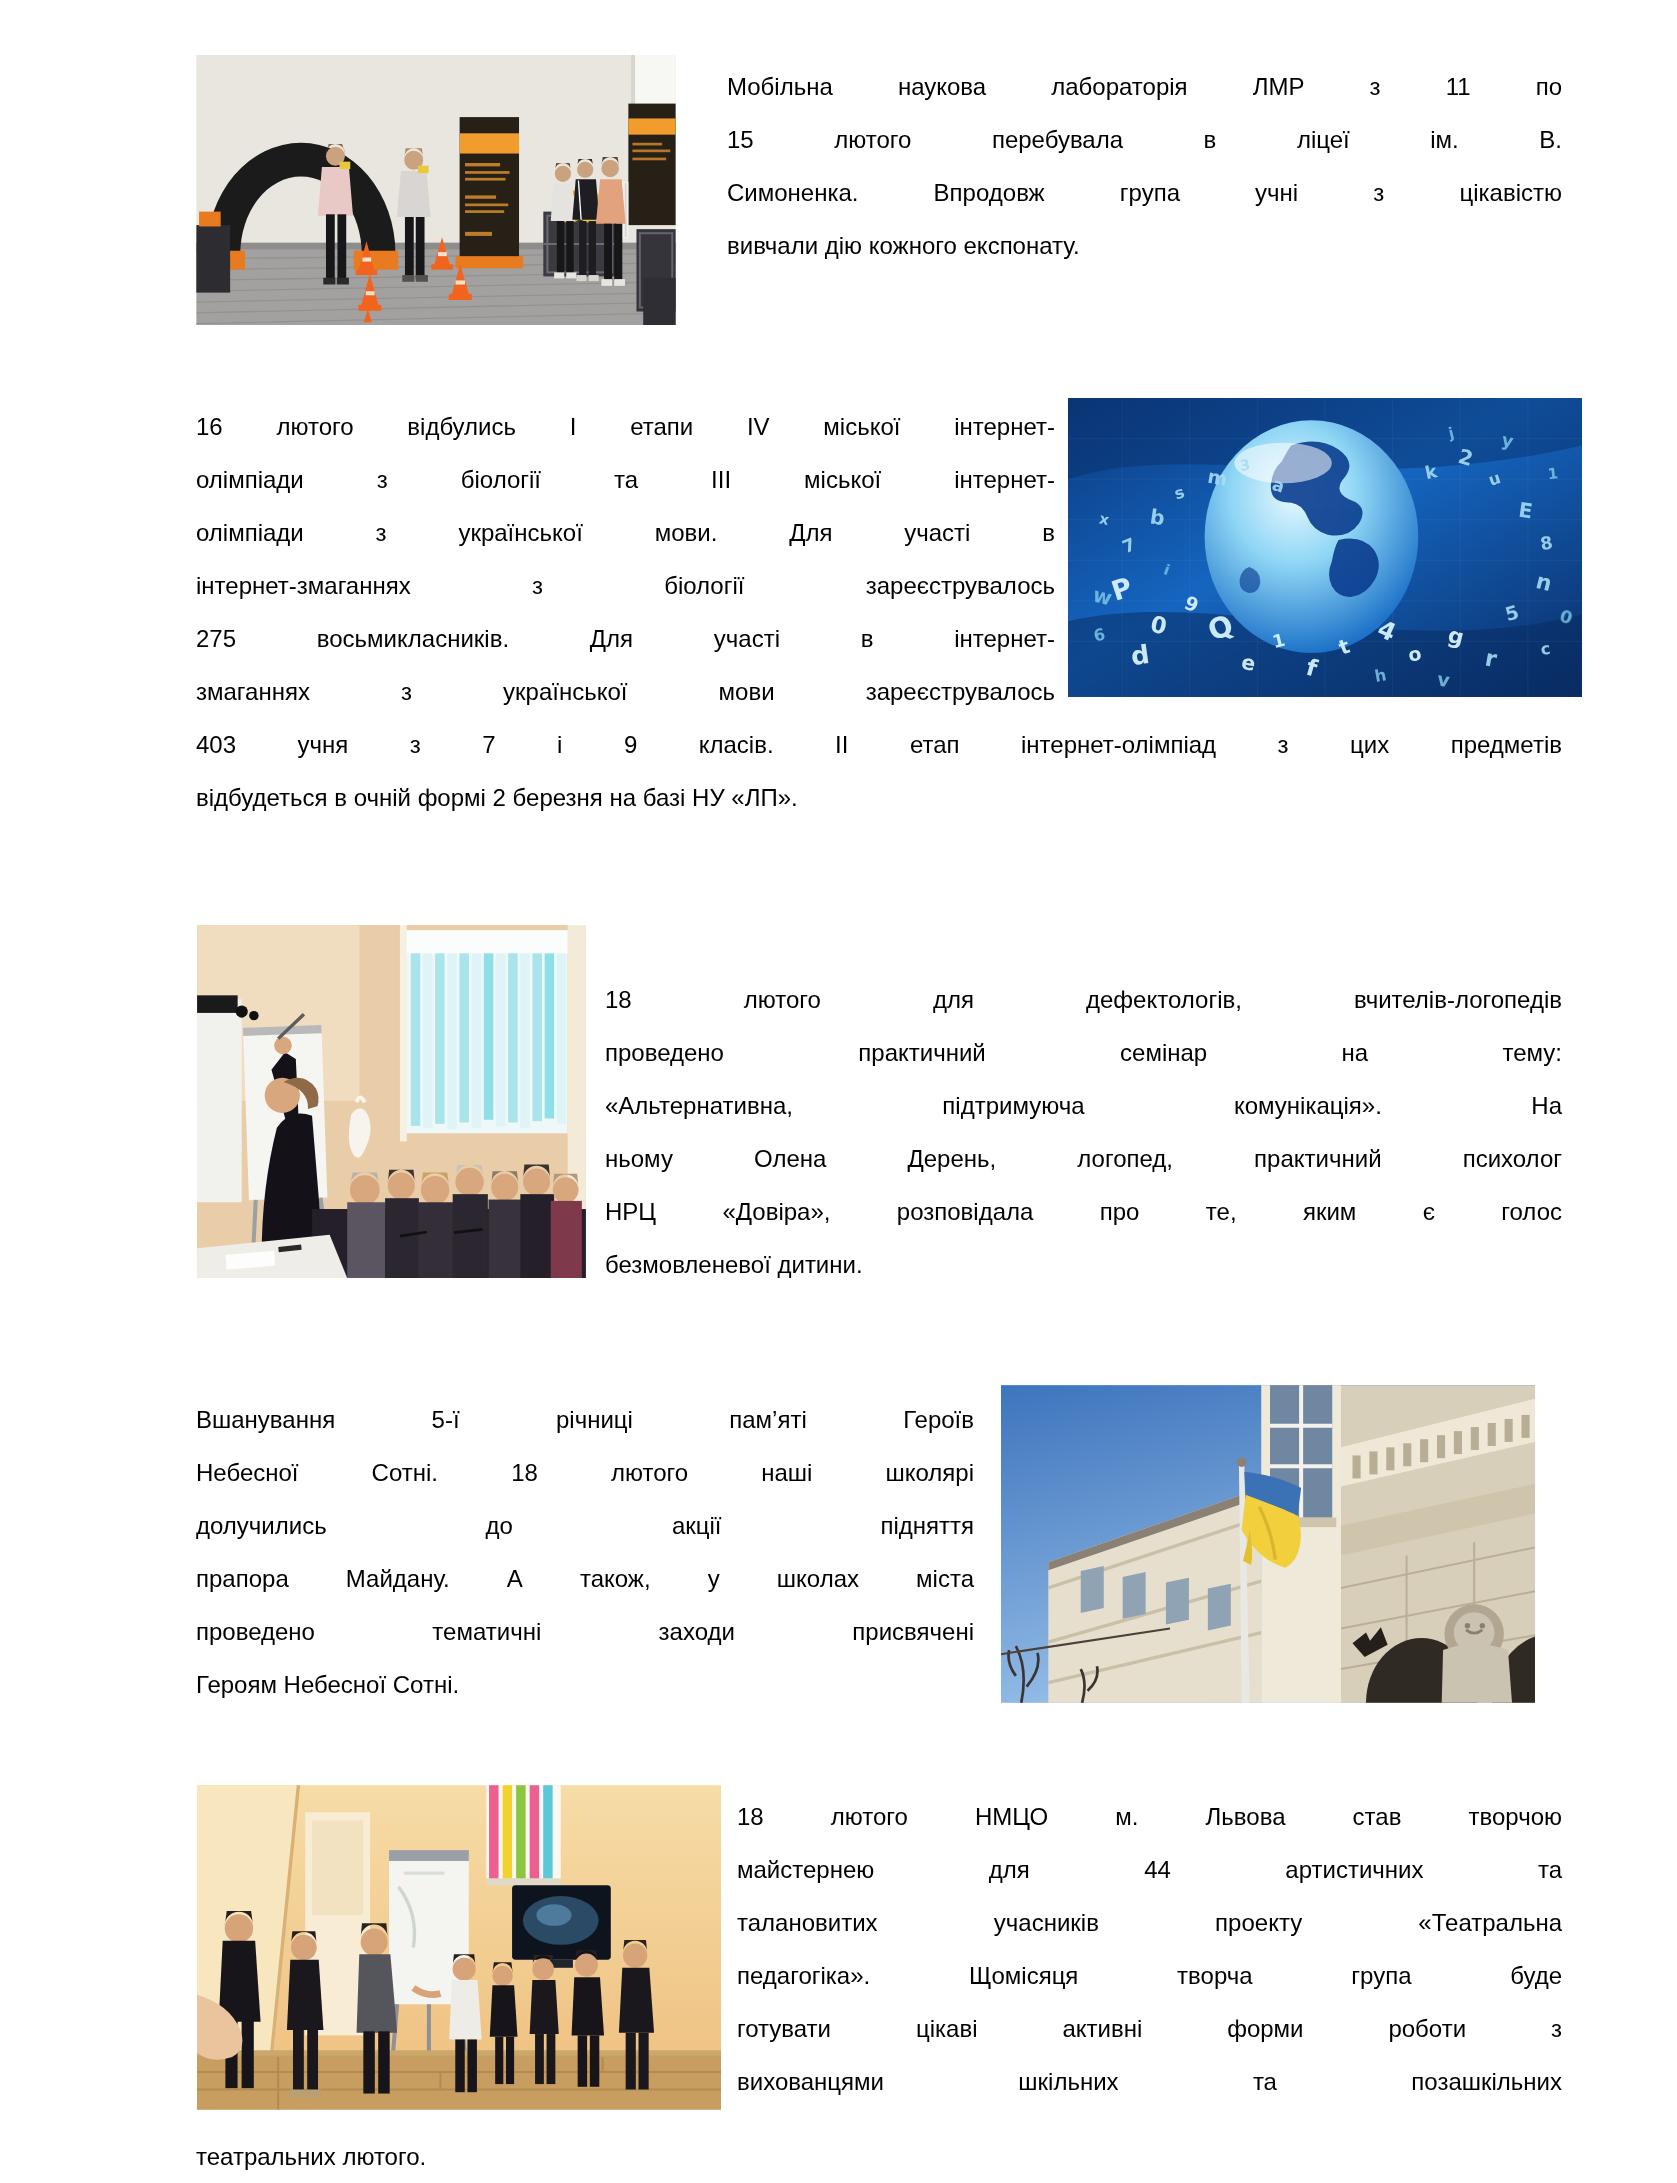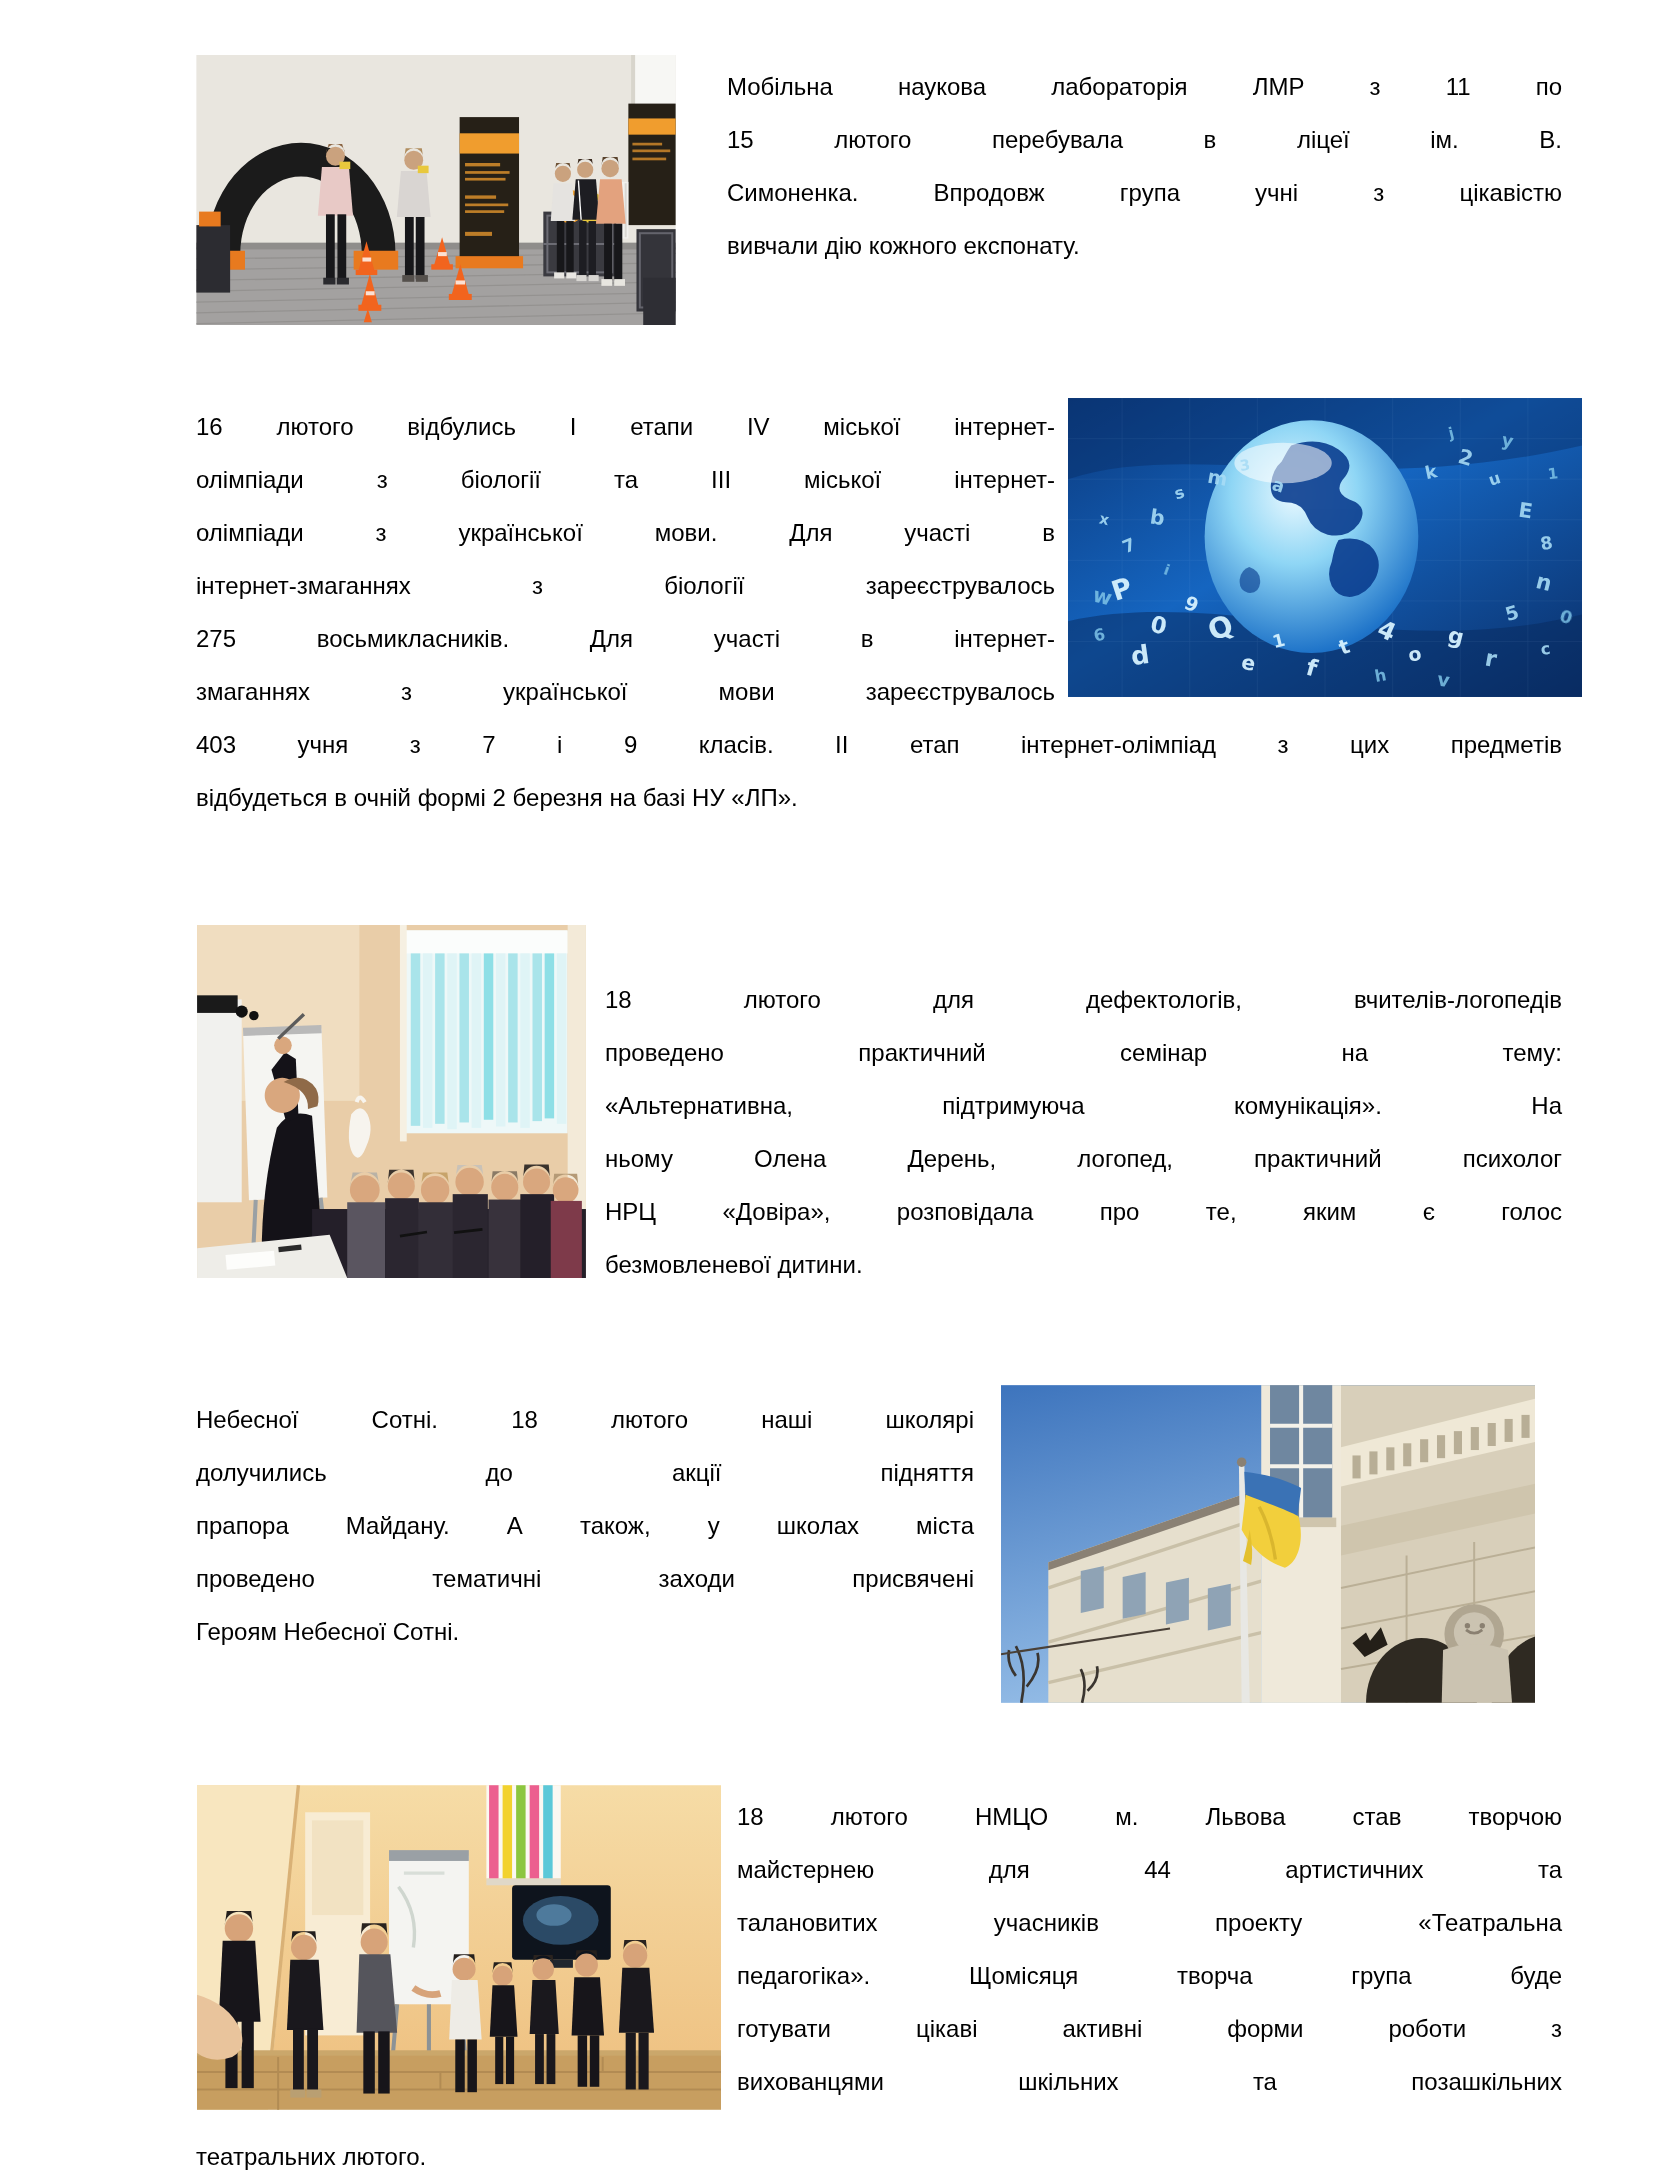--- a/index.html
+++ b/index.html
@@ -352,20 +352,21 @@
   <div class="tb" style="left:605px;top:928px;width:957px;margin-top:45px;">
     <div class="ln">18 лютого для дефектологів, вчителів-логопедів</div>
     <div class="ln">проведено практичний семінар на тему:</div>
     <div class="ln">«Альтернативна, підтримуюча комунікація». На</div>
     <div class="ln">ньому Олена Дерень, логопед, практичний психолог</div>
     <div class="ln">НРЦ «Довіра», розповідала про те, яким є голос</div>
     <div class="ln end">безмовленевої дитини.</div>
   </div>
 
   <div class="tb" style="left:196px;top:1393px;width:778px;">
+    <div class="ln">Вшанування 5-ї річниці пам’яті Героїв</div>
     <div class="ln">Небесної Сотні. 18 лютого наші школярі</div>
     <div class="ln">долучились до акції підняття</div>
     <div class="ln">прапора Майдану. А також, у школах міста</div>
     <div class="ln">проведено тематичні заходи присвячені</div>
     <div class="ln end">Героям Небесної Сотні.</div>
   </div>
 
   <div class="photo" style="left:1001px;top:1385px;width:534px;height:318px;" aria-label="Прапор України на флагштоку біля кам’яниці з левом, синє небо">
     <svg width="534" height="318" viewBox="0 0 790 470" xmlns="http://www.w3.org/2000/svg">
       <defs>

